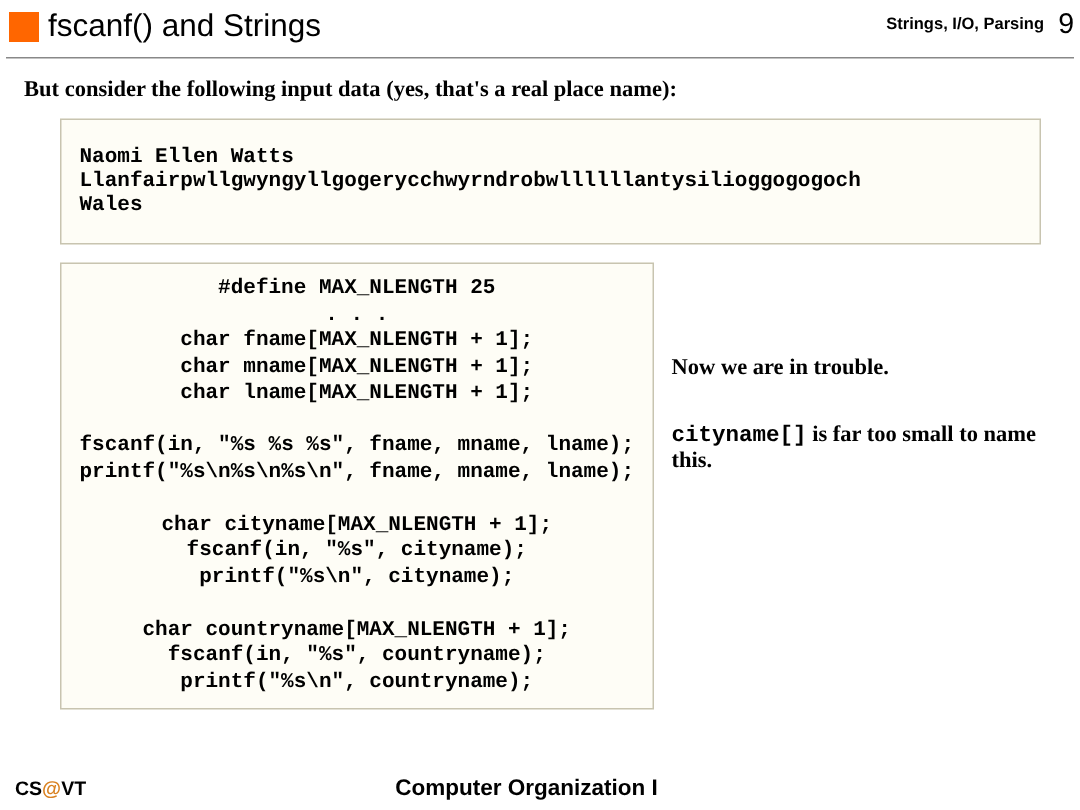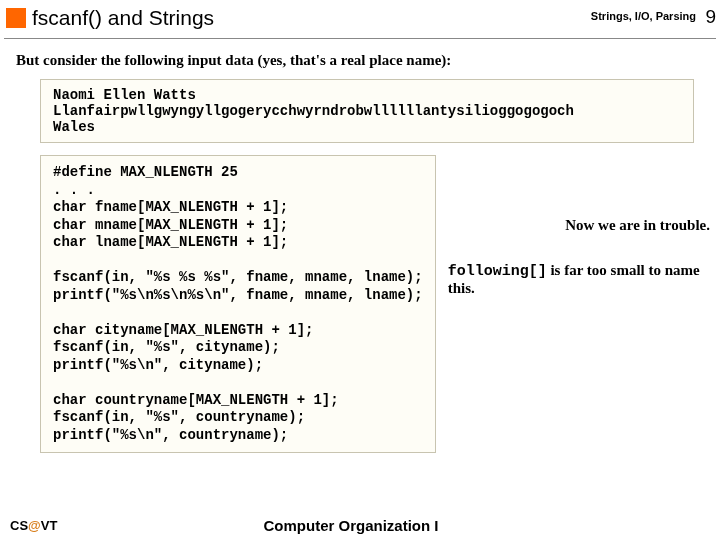--- a/index.html
+++ b/index.html
@@ -5,26 +5,26 @@
   * { box-sizing: border-box; margin: 0; padding: 0; }
   html, body { width: 720px; height: 540px; font-family: Georgia, 'Times New Roman', serif; background: #fff; }
   .slide { position: relative; width: 720px; height: 540px; background: #fff; }
   .orange-square { position: absolute; top: 8px; left: 6px; width: 20px; height: 20px; background: #ff6600; }
   .title { position: absolute; top: 6px; left: 32px; font-size: 21px; font-family: Arial, sans-serif; }
   .section { position: absolute; top: 10px; right: 24px; font-size: 11px; font-family: Arial, sans-serif; font-weight: bold; }
   .pagenum { position: absolute; top: 6px; right: 4px; font-size: 19px; font-family: Arial, sans-serif; }
   .rule { position: absolute; top: 38px; left: 4px; width: 712px; height: 1px; background: #888; }
   .body { position: absolute; top: 48px; left: 10px; right: 10px; bottom: 30px; font-weight: bold; }
   .intro { font-size: 15px; margin: 4px 0 10px 6px; }
-  .data-box { margin: 0 16px 12px 30px; background: #fefdf6; border: 1px solid #c8c4b0; padding: 7px 12px; font-family: 'Courier New', monospace; font-size: 14px; white-space: pre; overflow: hidden; }
+  .data-box { margin: 0 16px 12px 30px; background: #fefdf6; border: 1px solid #c8c4b0; padding: 17px 12px; font-family: 'Courier New', monospace; font-size: 14px; white-space: pre; overflow: hidden; }
   .code-row { display: flex; gap: 12px; margin: 0 0 0 30px; }
   .code-col { flex: 0 0 auto; }
   .note-col { flex: 1; padding-top: 4px; font-size: 15px; }
-  .code-box { background: #fefdf6; border: 1px solid #c8c4b0; padding: 8px 12px; font-family: 'Courier New', monospace; font-size: 14px; white-space: pre; line-height: 1.25; }
-  .note1 { margin-top: 58px; text-align: right; }
+  .code-box { background: #fefdf6; border: 1px solid #c8c4b0; padding: 8px 12px; font-family: 'Courier New', monospace; font-size: 14px; white-space: pre; line-height: 1.25; text-align: center; }
+  .note1 { margin-top: 58px; }
   .note2 { margin-top: 28px; }
   .mono { font-family: 'Courier New', monospace; }
   .footer { position: absolute; bottom: 4px; left: 0; right: 18px; height: 22px; display: flex; align-items: center; }
   .f-left { position: absolute; left: 10px; font-size: 13px; font-weight: bold; font-family: Arial, sans-serif; }
   .f-left .at { color: #d9801f; }
   .f-center { width: 100%; text-align: center; font-size: 15px; font-family: Liberation Sans, sans-serif; font-weight: bold; }
   .f-right { position: absolute; right: 6px; font-size: 12px; font-family: Arial, sans-serif; }
 </style>
 </head>
 <body>
@@ -56,21 +56,21 @@
 char cityname[MAX_NLENGTH + 1];
 fscanf(in, "%s", cityname);
 printf("%s\n", cityname);
 
 char countryname[MAX_NLENGTH + 1];
 fscanf(in, "%s", countryname);
 printf("%s\n", countryname);</div>
       </div>
       <div class="note-col">
         <p class="note1">Now we are in trouble.</p>
-        <p class="note2"><span class="mono">following[]</span><span> is far too small to name this.</span></p>
+        <p class="note2"><span class="mono">cityname[]</span><span> is far too small to name this.</span></p>
       </div>
     </div>
   </div>
 
   <div class="footer">
     <div class="f-left"><span>CS</span><span class="at">@</span><span>VT</span></div>
     <div class="f-center">Computer Organization I</div>
   </div>
 </div>
 

